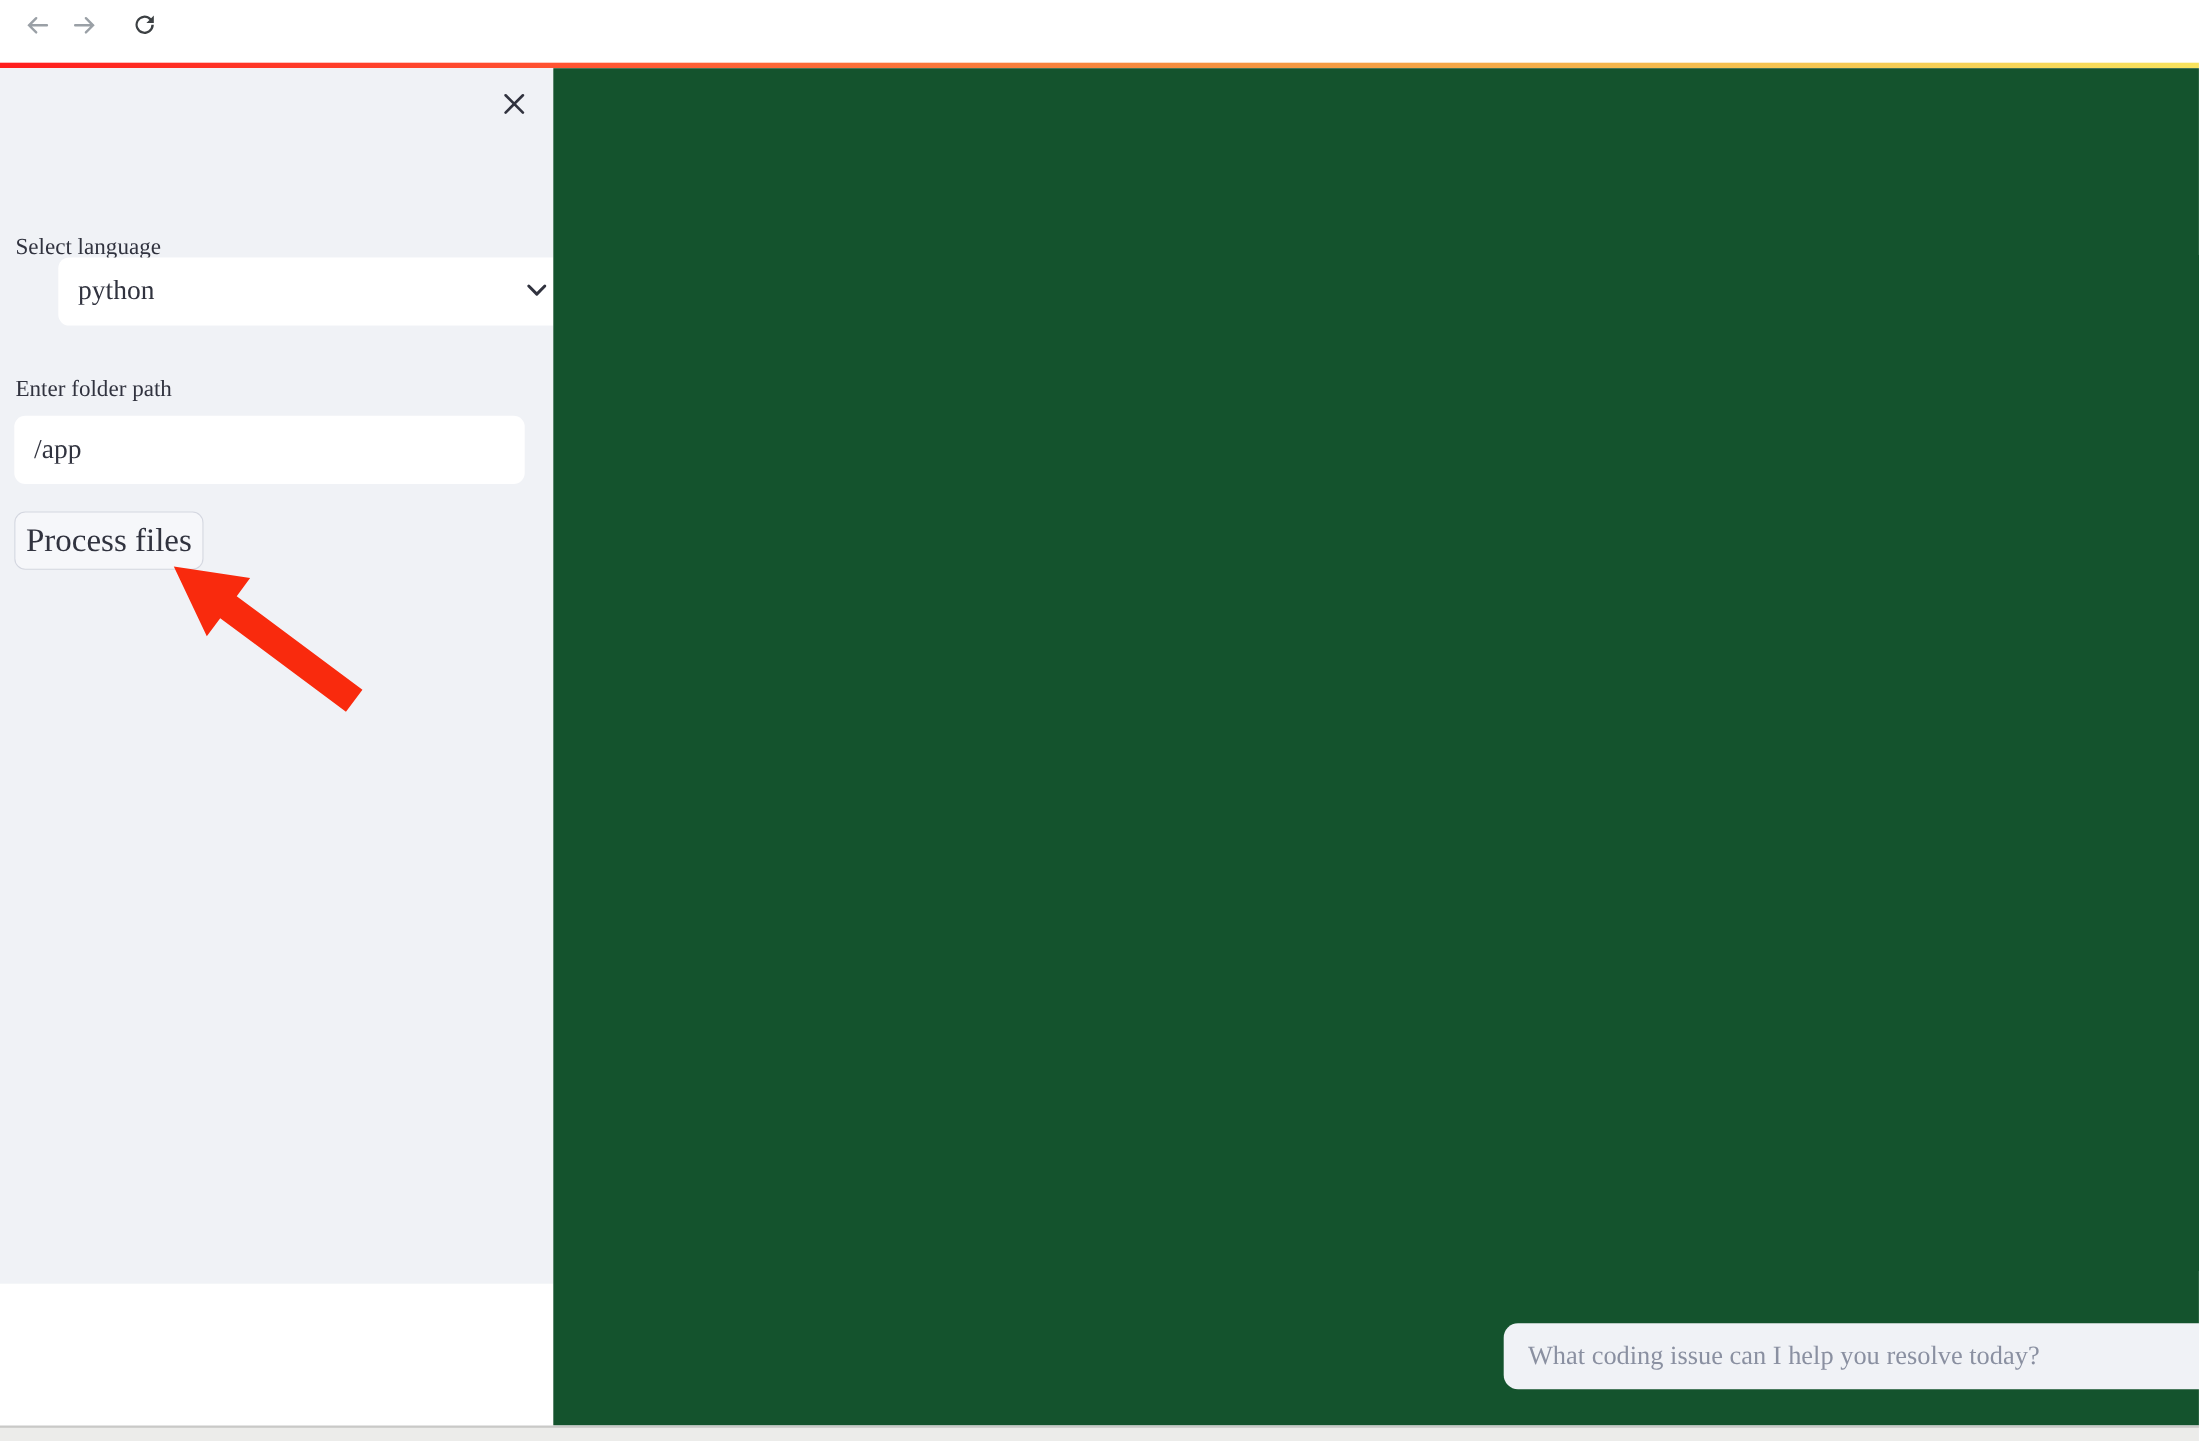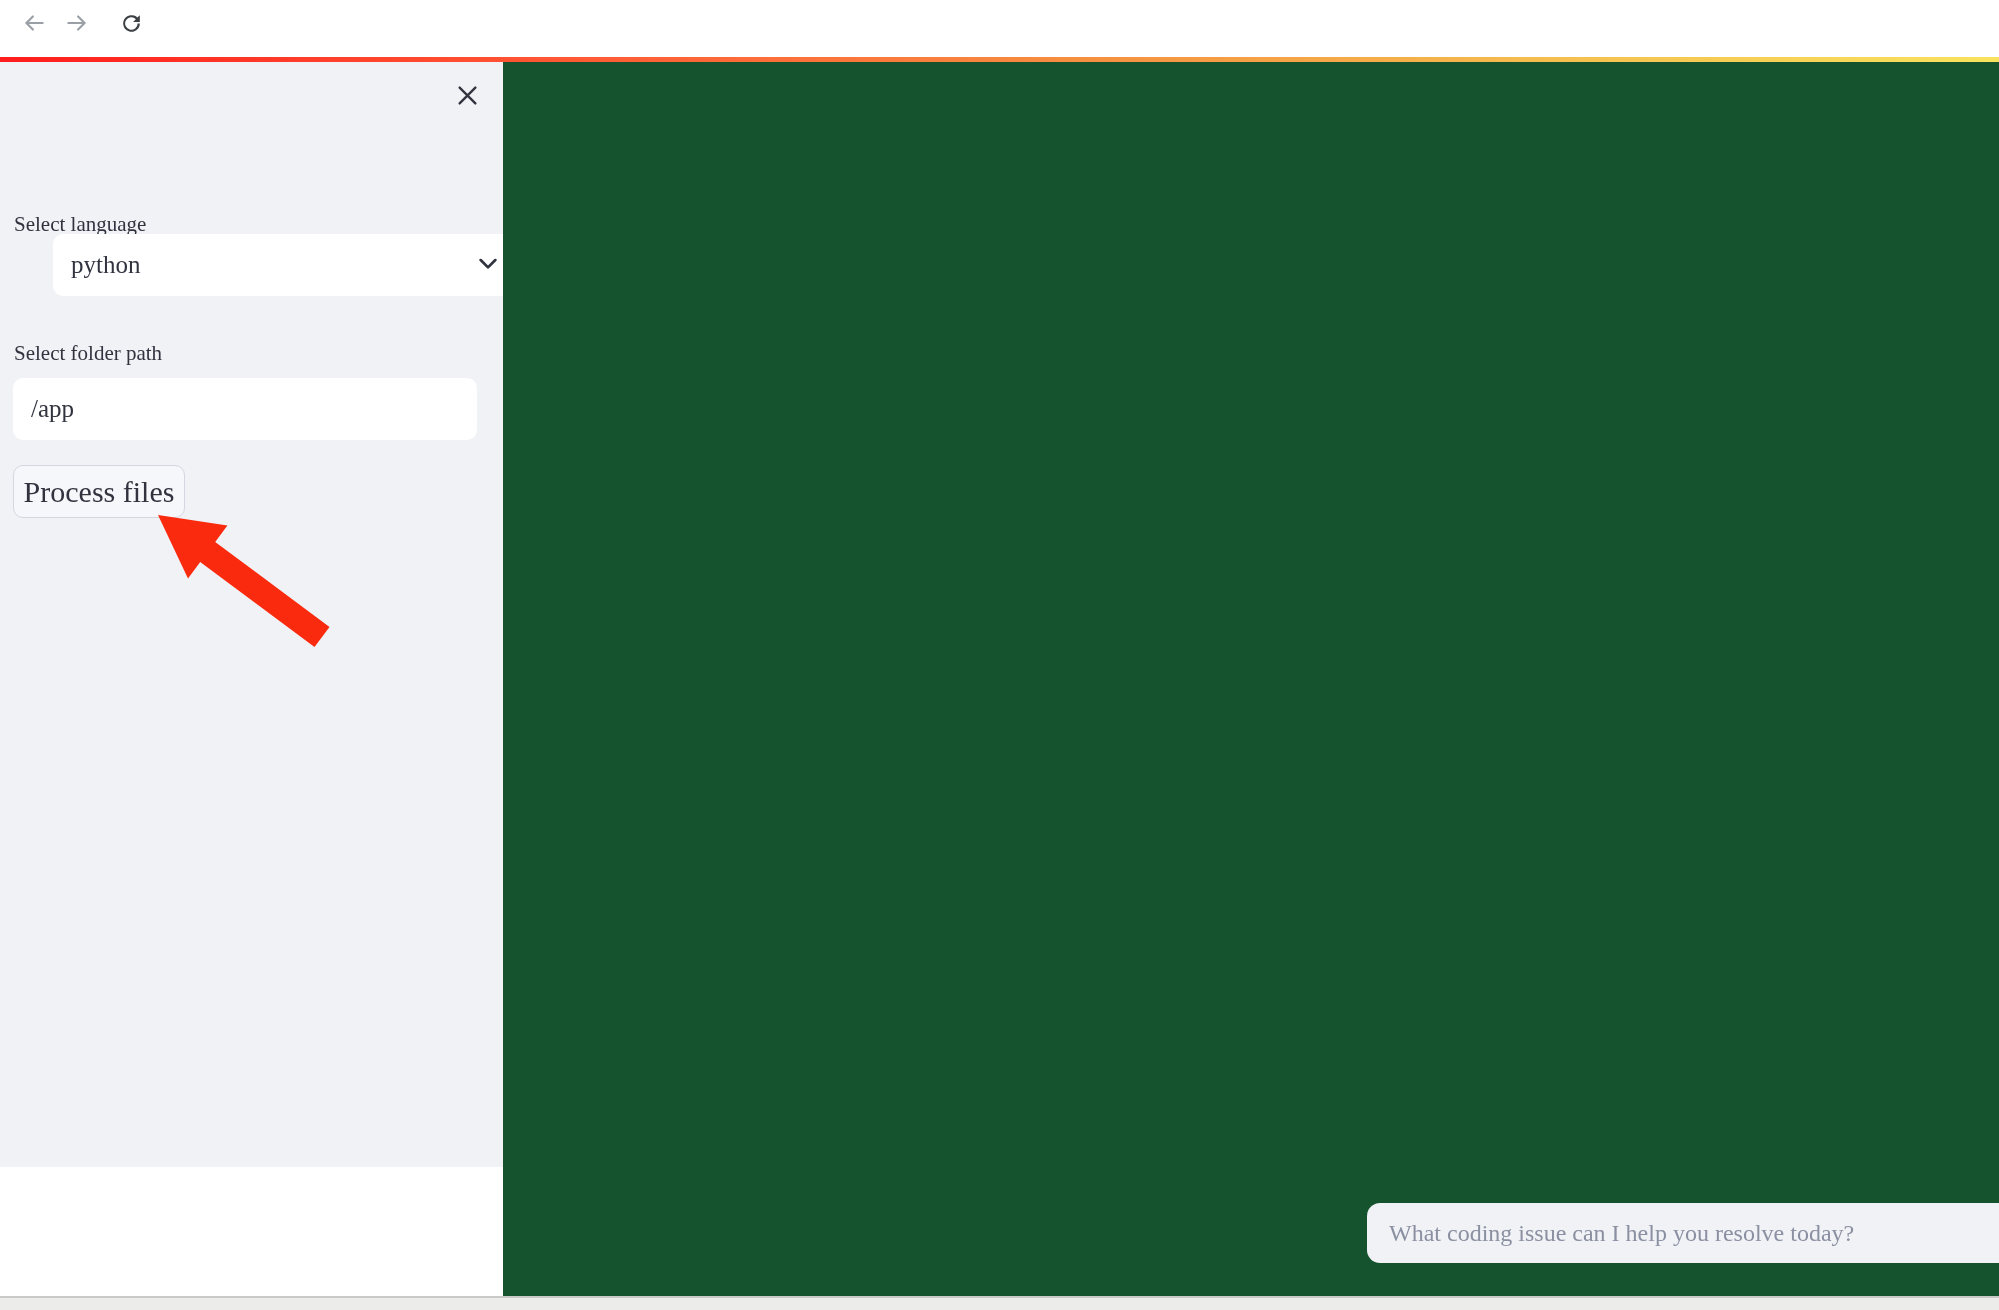--- a/index.html
+++ b/index.html
@@ -119,21 +119,21 @@
 
       <div class="selectbox">
         <span class="value">python</span>
         <span class="chev">
           <svg width="18" height="14" viewBox="0 0 16 10">
               <path d="M1.5 1.5 L8 8 L14.5 1.5" stroke="#31333f" stroke-width="2.4" fill="none" stroke-linecap="round" stroke-linejoin="round"></path>
             </svg>
         </span>
       </div>
 
-      <div class="widget-label label-folder">Select folder path</div>
+      <div class="widget-label label-folder">Enter folder path</div>
 
       <div class="textinput">
         <input type="text" value="/app" style="">
       </div>
 
       <button class="process-btn">Process files</button>
 
       <svg class="annotation-arrow" width="210" height="155" viewBox="0 0 210 155">
         <polygon points="28,17 97.4,27.5 85.2,44 199.5,129 184.5,149 70.2,64 58,80.5" fill="#f92a0d"></polygon>
       </svg>

